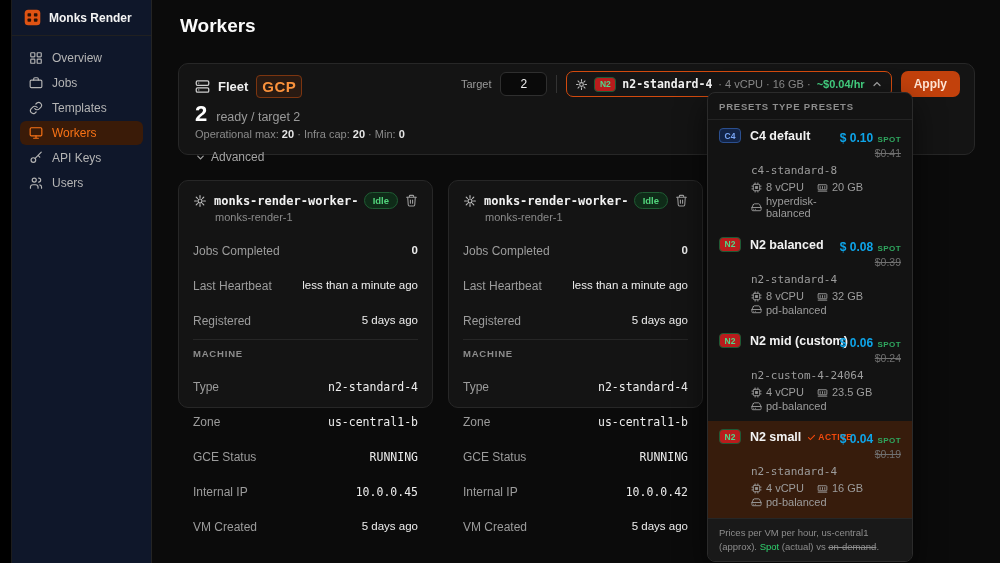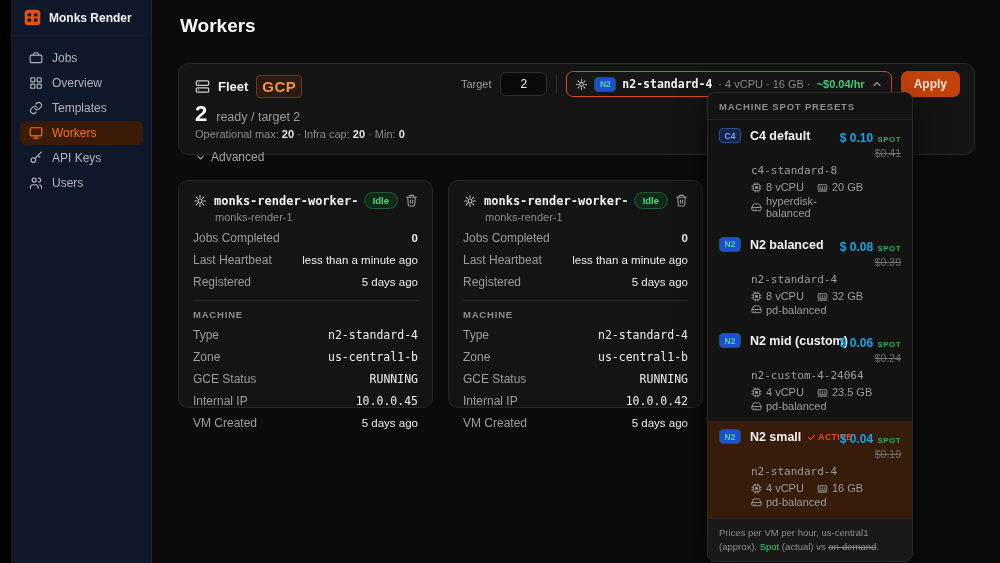--- a/index.html
+++ b/index.html
@@ -42,21 +42,21 @@
   .fleet-controls { position:absolute; right:14px; top:7px; display:flex; align-items:center; gap:9px; }
   .target-label { font-size:11px; color:#9a9a9a; }
   .target-input { width:47px; height:24px; background:#0a0a0a; border:1px solid #2f2f2f; border-radius:6px;
     color:#f0f0f0; font-size:12px; text-align:center; font-family:inherit; }
   .vsep { width:1px; height:18px; background:#333; }
   .machine-select { display:flex; align-items:center; gap:6px; height:26px; padding:0 8px;
     background:#161616; border:1.5px solid #d24a0e; border-radius:7px; cursor:pointer; }
   .machine-select .sel-name { font-size:11.5px; font-weight:bold; color:#f2f2f2; }
   .machine-select .sel-specs { font-size:11px; color:#8f8f8f; }
   .machine-select .sel-price { font-size:11px; font-weight:bold; color:#45d483; }
-  .badge-n2 { font-size:8.5px; font-weight:bold; color:#51d88a; background:#1d4ed8; border:1px solid #1d5a35;
+  .badge-n2 { font-size:8.5px; font-weight:bold; color:#51d88a; background:#b91c1c; border:1px solid #1d5a35;
     border-radius:4px; padding:1.5px 4.5px; }
   .badge-c4 { font-size:8.5px; font-weight:bold; color:#7aa7f7; background:#122447; border:1px solid #2b4f8f;
     border-radius:4px; padding:1.5px 4.5px; }
   .apply-btn { height:26px; padding:0 13px; background:#c2410c; border:none; border-radius:7px;
     color:#ffe3d2; font-size:12px; font-weight:bold; font-family:inherit; cursor:pointer; }
 
   
   .preset-menu { position:absolute; left:555px; top:92px; width:206px; background:#131313;
     border:1px solid #2b2b2b; border-radius:8px; box-shadow:0 12px 30px rgba(0,0,0,.6); z-index:5; overflow:hidden; }
   .pm-header { padding:8px 11px 7px; font-size:9.5px; font-weight:bold; letter-spacing:.8px; color:#8d8d8d;
@@ -83,21 +83,21 @@
   .pm-footer .od { text-decoration:line-through; }
 
   
   .worker-card { position:absolute; top:180px; width:255px; height:228px; padding:11px 14px; }
   .wc-1 { left:26px; } .wc-2 { left:296px; }
   .wc-header { display:flex; align-items:center; gap:7px; }
   .wc-name { font-size:12px; font-weight:bold; color:#f2f2f2; flex:1; white-space:nowrap; overflow:hidden; }
   .badge-idle { font-size:9.5px; font-weight:bold; color:#52d57c; background:#0f2b18; border:1px solid #1f5c33;
     border-radius:9px; padding:2px 8px; }
   .wc-sub { margin:2px 0 7px 22px; font-size:11px; color:#8b8b8b; }
-  .wc-row { display:flex; justify-content:space-between; align-items:center; margin-top:8px; }
+  .wc-row { display:flex; justify-content:space-between; align-items:flex-start; margin-top:21px; }
   .wc-row .lbl { font-size:12px; color:#9c9c9c; }
   .wc-row .val { font-size:11.5px; color:#ededed; }
   .wc-row .val.strong { font-weight:bold; }
   .wc-divider { border-top:1px solid #262626; margin:11px 0 8px; }
   .wc-section { font-size:9.5px; font-weight:bold; letter-spacing:.8px; color:#8d8d8d; }
   .icon-btn { background:none; border:none; color:#9c9c9c; cursor:pointer; padding:0; display:flex; }
   svg.ic { display:block; }
 </style>
 </head>
 <body>
@@ -180,29 +180,29 @@
         <rect x="5" y="6" width="5" height="4.5" rx="1" fill="#2a1206"></rect>
           <rect x="14" y="6" width="5" height="4.5" rx="1" fill="#2a1206"></rect>
         <rect x="5" y="13.5" width="5" height="4.5" rx="1" fill="#2a1206"></rect>
           <rect x="14" y="13.5" width="5" height="4.5" rx="1" fill="#2a1206"></rect>
       </svg>
       <span class="sb-title">Monks Render</span>
     </div>
     <div class="sb-nav">
       <div class="sb-item">
         <svg class="ic" width="14" height="14" viewBox="0 0 24 24" fill="none" stroke="currentColor" stroke-width="2" stroke-linecap="round">
-            <use href="#i-briefcase"></use>
-          </svg>
-        <span>Jobs</span>
+            <use href="#i-grid"></use>
+          </svg>
+        <span>Overview</span>
       </div>
       <div class="sb-item">
         <svg class="ic" width="14" height="14" viewBox="0 0 24 24" fill="none" stroke="currentColor" stroke-width="2" stroke-linecap="round">
-            <use href="#i-grid"></use>
-          </svg>
-        <span>Overview</span>
+            <use href="#i-briefcase"></use>
+          </svg>
+        <span>Jobs</span>
       </div>
       <div class="sb-item">
         <svg class="ic" width="14" height="14" viewBox="0 0 24 24" fill="none" stroke="currentColor" stroke-width="2" stroke-linecap="round">
             <use href="#i-link"></use>
           </svg>
         <span>Templates</span>
       </div>
       <div class="sb-item active">
         <svg class="ic" width="14" height="14" viewBox="0 0 24 24" fill="none" stroke="currentColor" stroke-width="2" stroke-linecap="round">
             <use href="#i-monitor"></use>
@@ -270,21 +270,21 @@
           <span class="sel-price">~$0.04/hr</span>
           <svg class="ic" width="12" height="12" viewBox="0 0 24 24" fill="none" stroke="#a5a5a5" stroke-width="2.4" stroke-linecap="round">
               <use href="#i-chev-up"></use>
             </svg>
         </div>
         <button class="apply-btn">Apply</button>
       </div>
     </section>
 
     <div class="preset-menu">
-      <div class="pm-header">MACHINE SPOT PRESETS</div>
+      <div class="pm-header">PRESETS TYPE PRESETS</div>
 
       <div class="pm-item">
         <div class="pm-toprow">
           <span class="badge-c4">C4</span>
           <div class="pm-titleblock">
               <span class="pm-title">C4 default</span>
             </div>
           <div class="pm-priceblock">
             <span class="pm-price">$ 0.10</span>
             <span class="pm-spot">SPOT</span>

